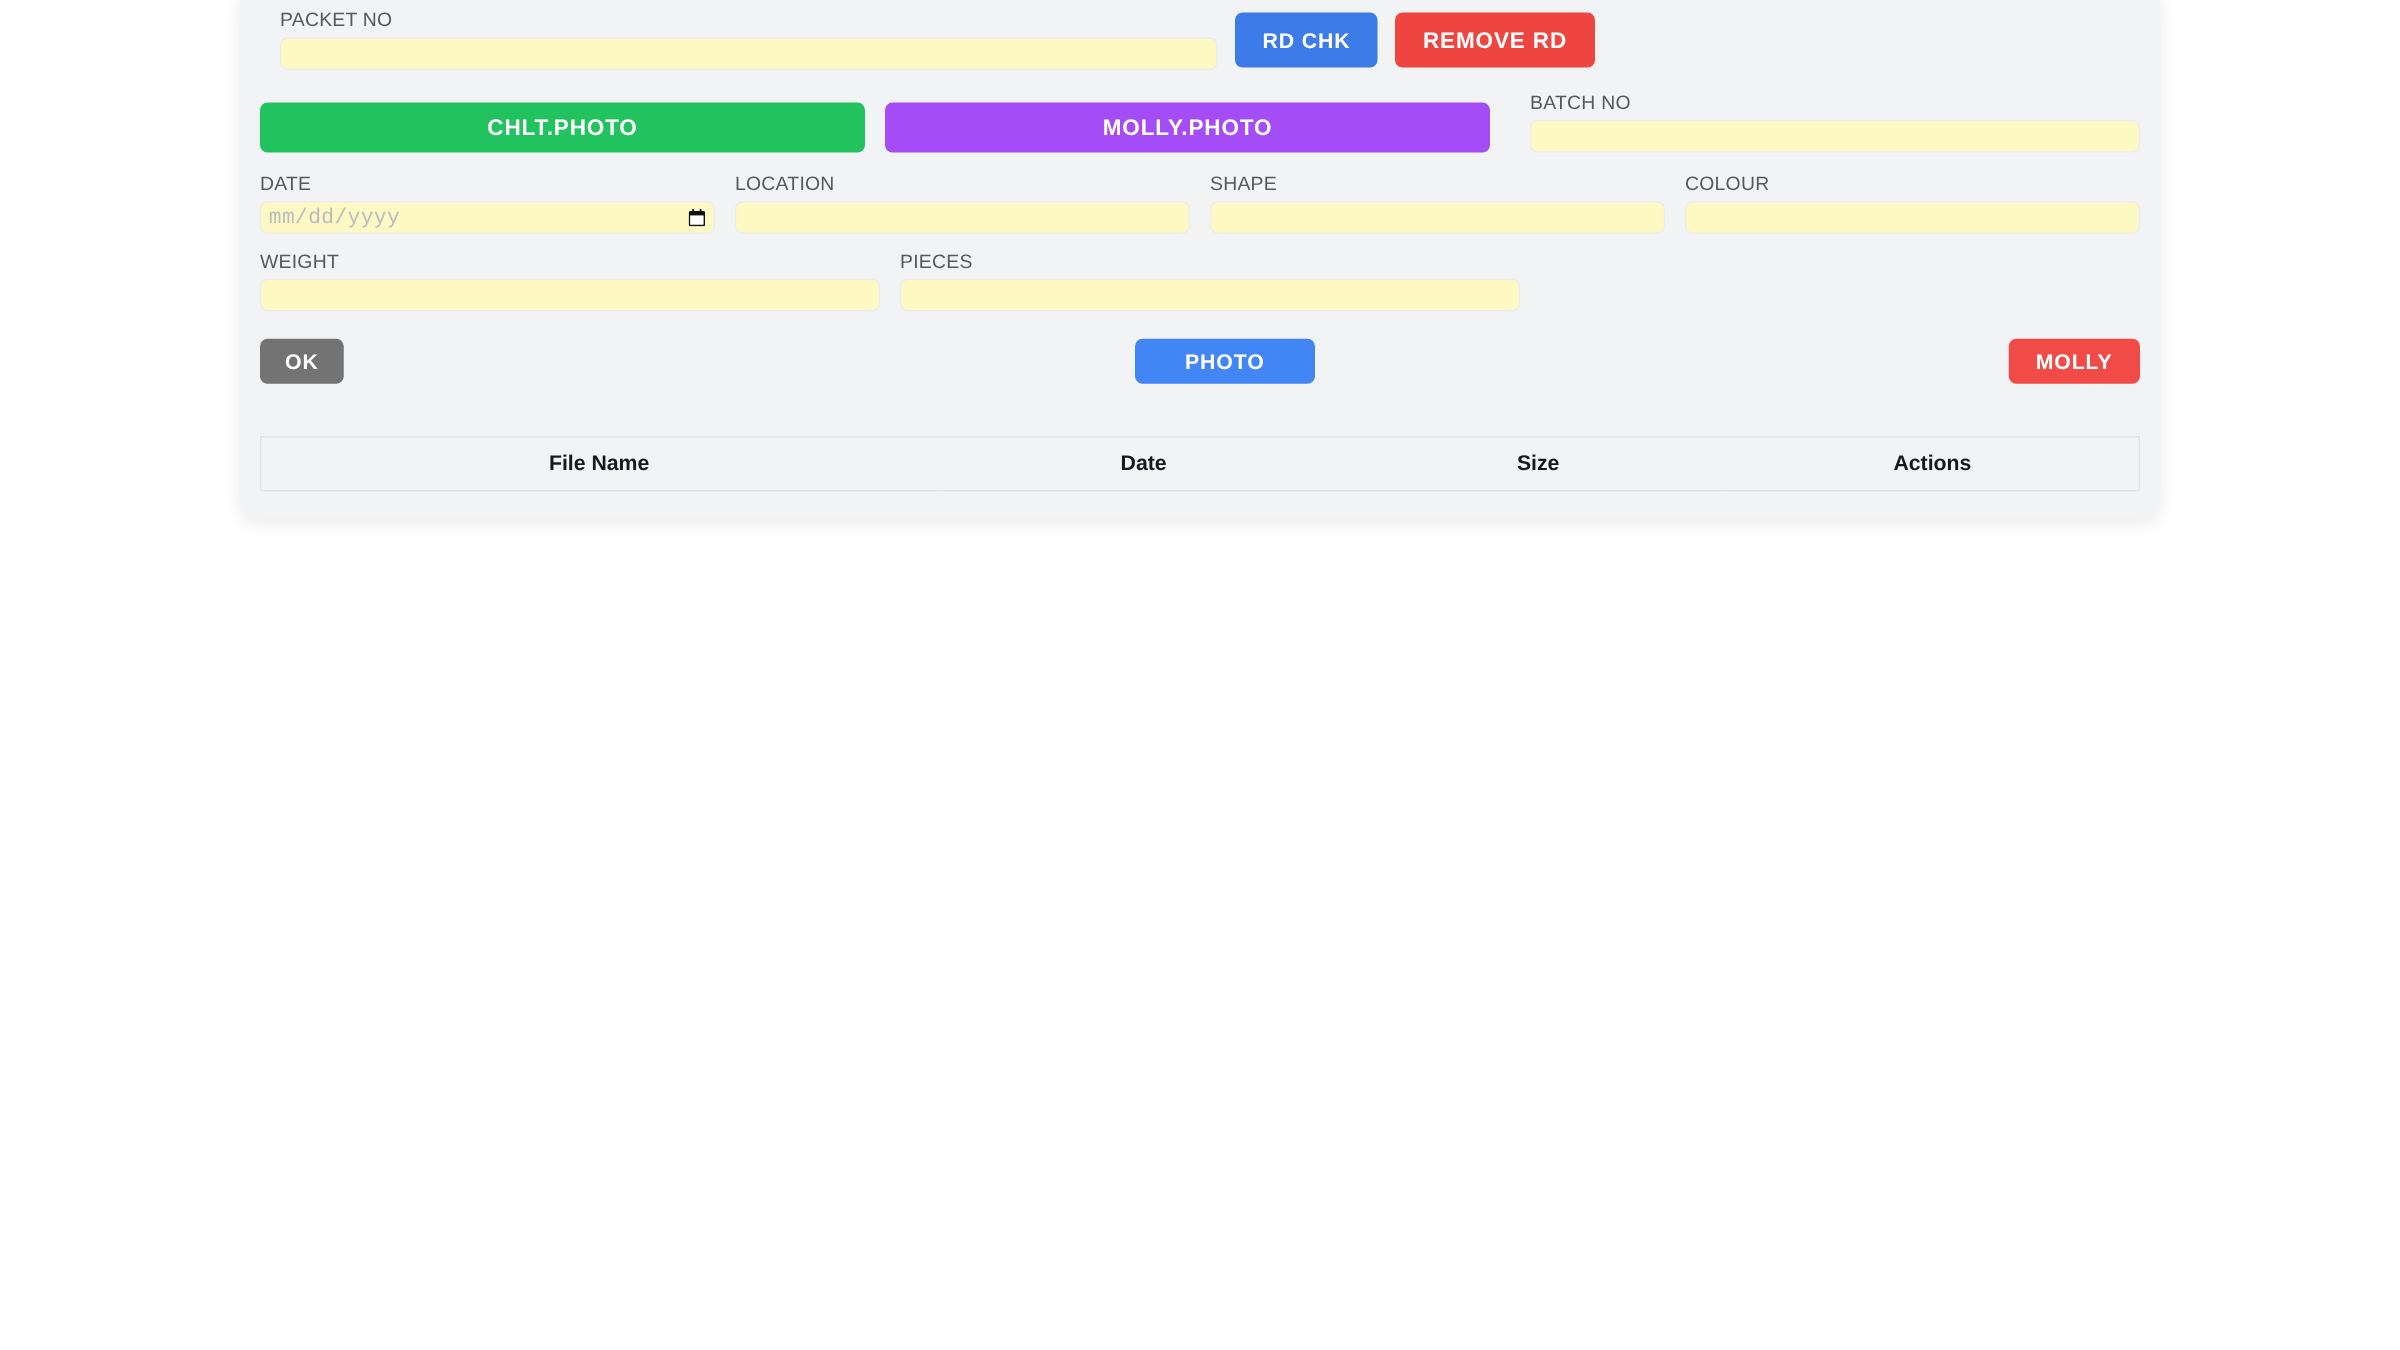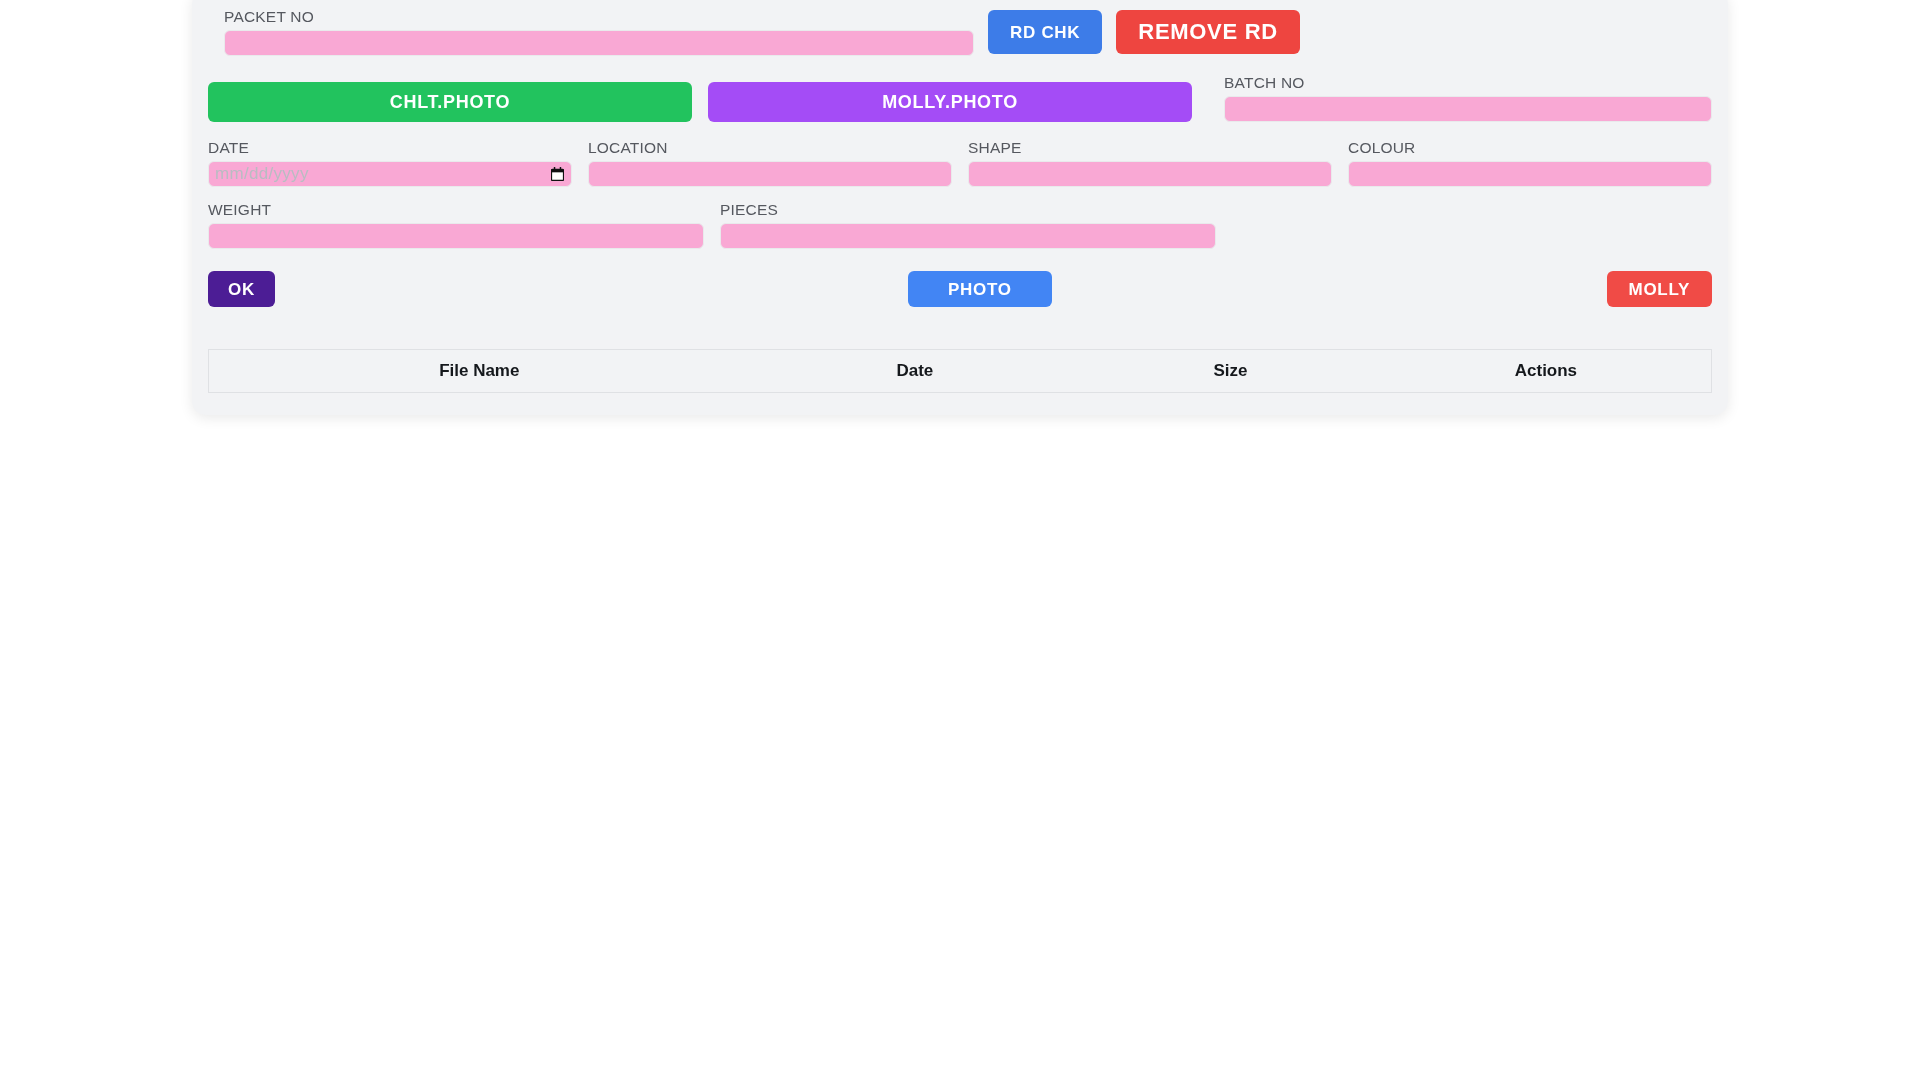--- a/index.html
+++ b/index.html
@@ -39,24 +39,24 @@
     letter-spacing: .2px;
     margin-bottom: 5px;
     line-height: 1.1;
     white-space: nowrap;
   }
 
   .inp {
     display: block;
     width: 100%;
     height: 26px;
-    background: #f9a8d4;
+    background: #fef9c3;
     border: 1px solid #e9eaec;
     border-radius: 6px;
-    font-family: Liberation Sans, sans-serif;
+    font-family: Liberation Mono, monospace;
     font-size: 15px;
     color: #212529;
     padding: 2px 8px;
     outline: none;
   }
   .inp::placeholder { color: #b9bcc2; }
 
   .date-wrap { position: relative; }
   .inp.date {
     height: 26px;
@@ -82,25 +82,25 @@
     font-weight: bold;
     letter-spacing: .7px;
     cursor: pointer;
     line-height: 1;
     white-space: nowrap;
     display: inline-flex;
     align-items: center;
     justify-content: center;
   }
   .btn-rdchk    { background:#3d7ce8; font-size:17px; height:44px; padding:0 22px; }
-  .btn-removerd { background:#ee4540; font-size:22px; height:44px; padding:0 22px; }
+  .btn-removerd { background:#ee4540; font-size:18px; height:44px; padding:0 22px; }
   .btn-chlt     { background:#22c35e; font-size:18px; height:40px; width:100%; }
   .btn-molly    { background:#a44cf6; font-size:18px; height:40px; width:100%; }
   .btn-setpcs   { background:#e8b00f; font-size:17px; height:34px; width:100%; }
-  .btn-ok       { background:#4c1d95; font-size:17px; height:36px; padding:0 20px; }
+  .btn-ok       { background:#737373; font-size:17px; height:36px; padding:0 20px; }
   .btn-photo    { background:#4285f4; font-size:17px; height:36px; padding:0 40px; }
   .btn-exit     { background:#f04b46; font-size:17px; height:36px; padding:0 22px; }
 
   
   .row1 {
     display: flex;
     align-items: flex-end;
     gap: 14px;
   }
   .row1 .field { width: 750px; margin-left: 16px; }

